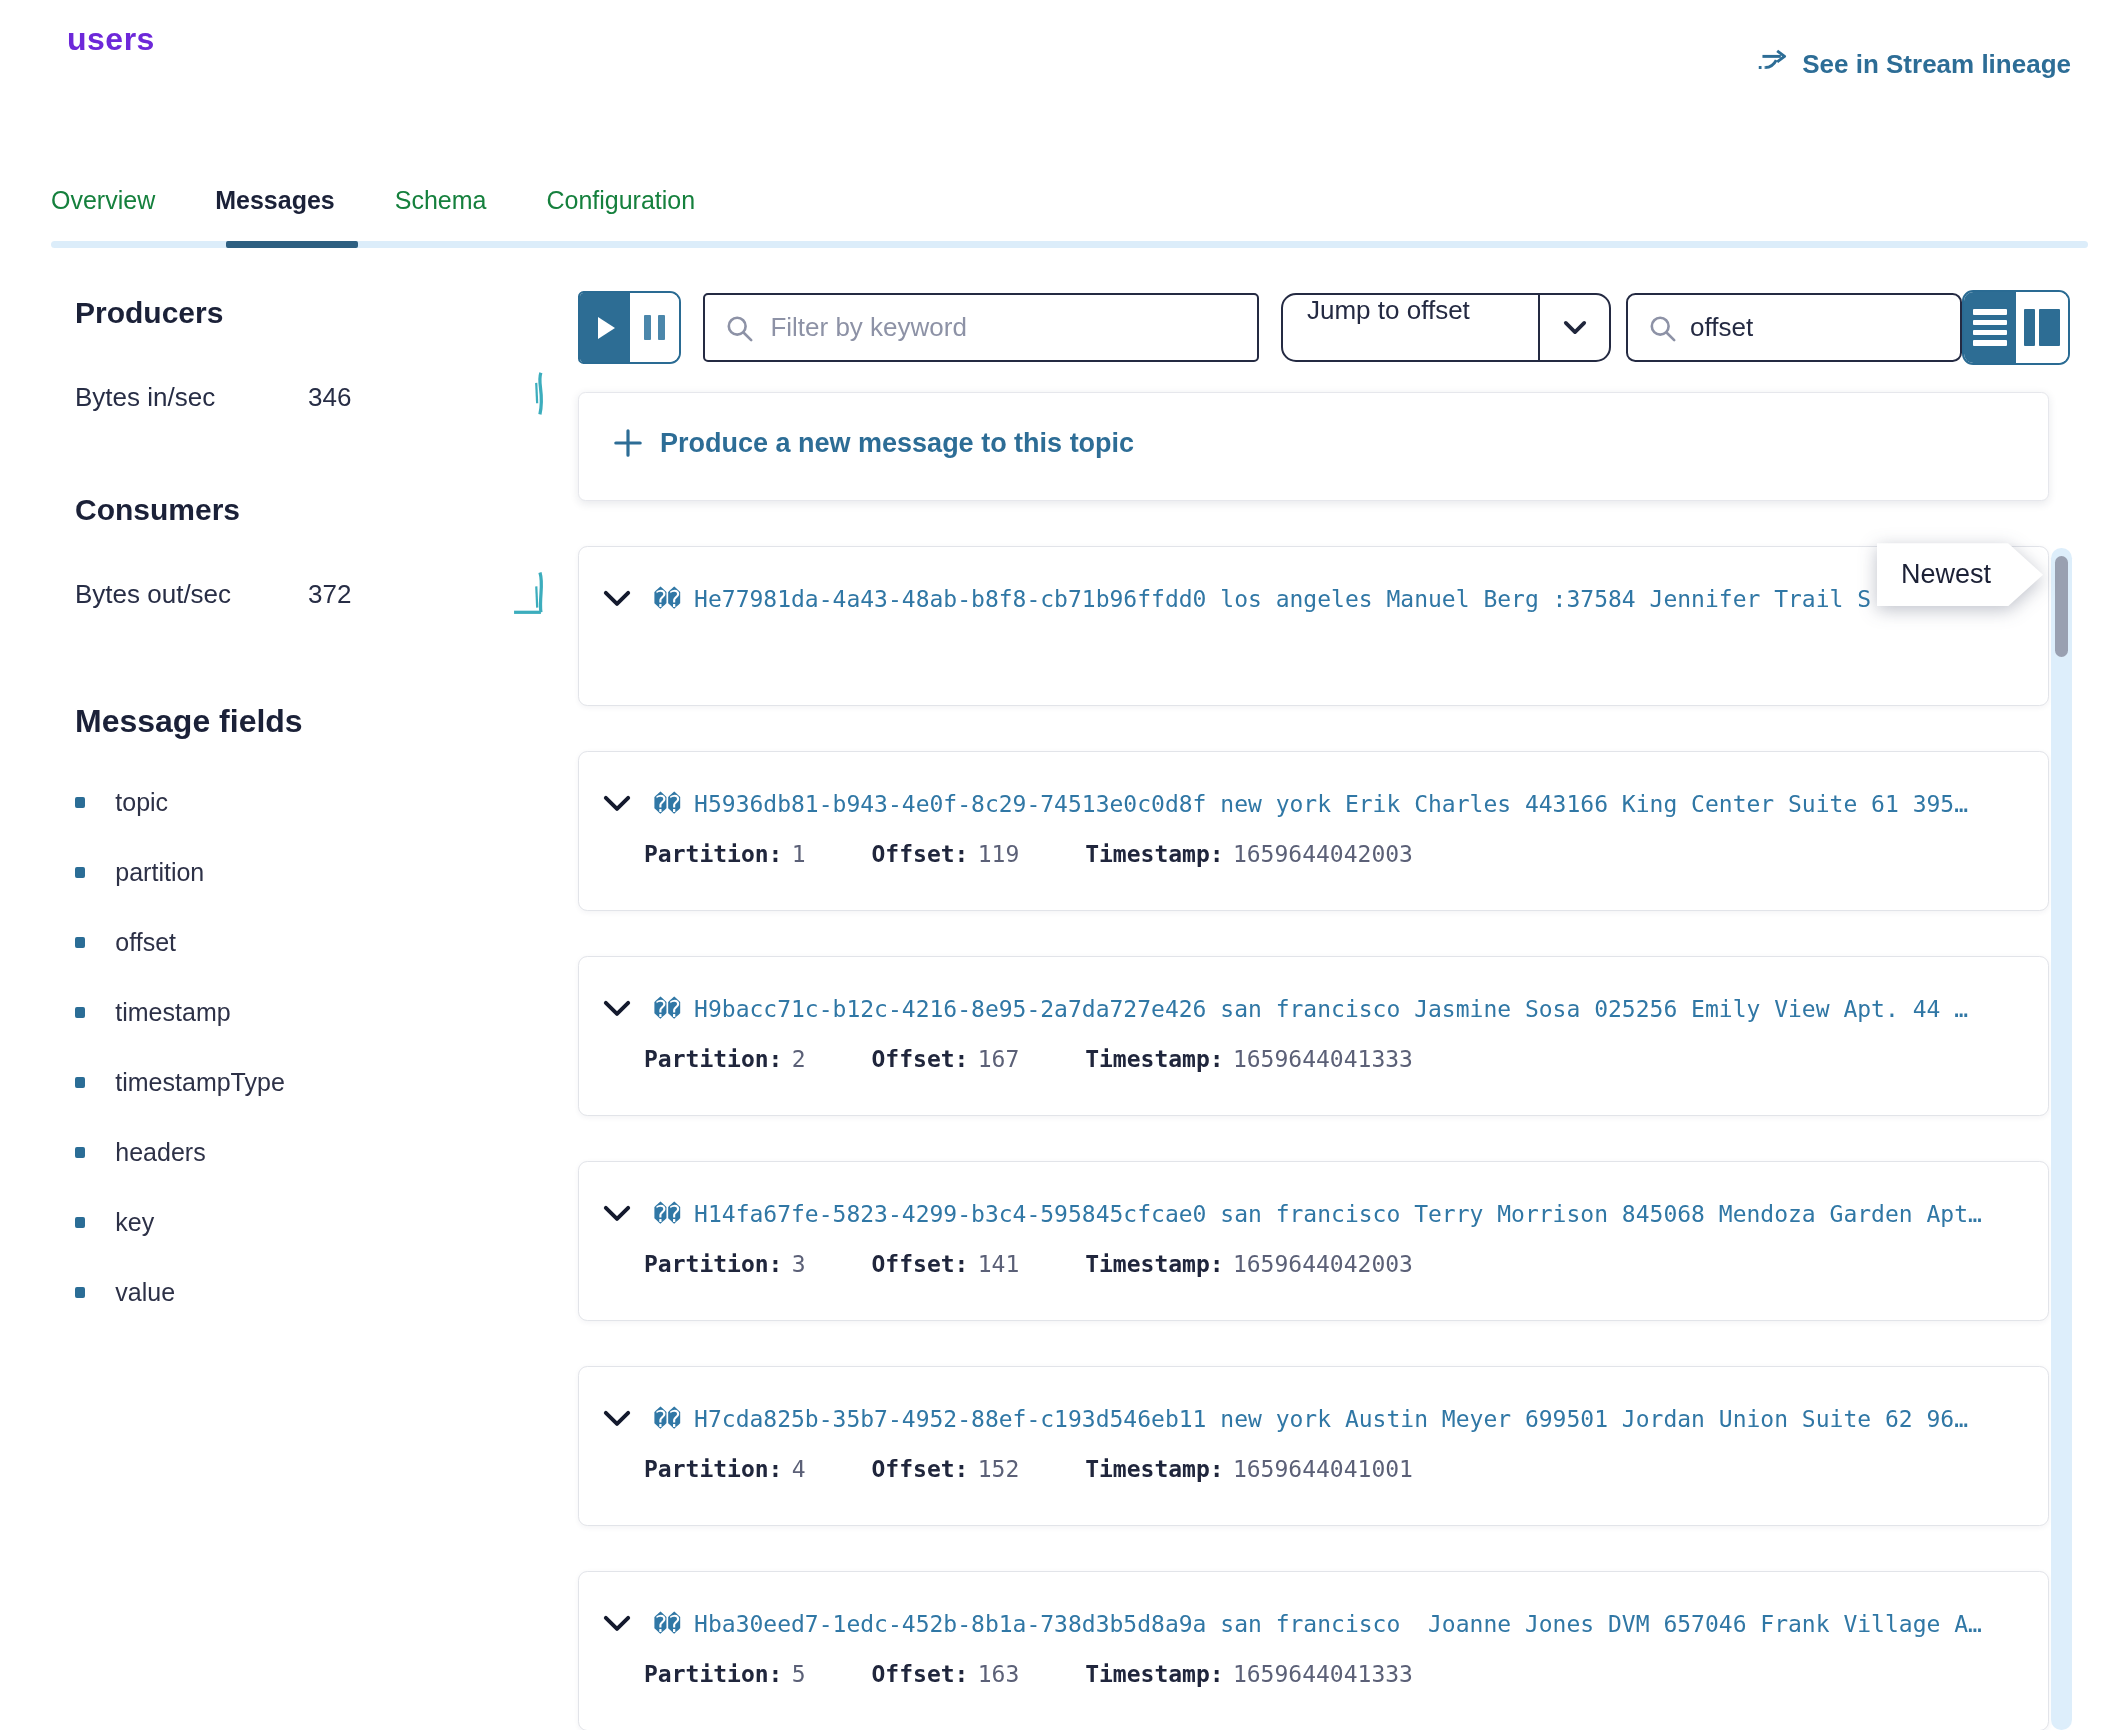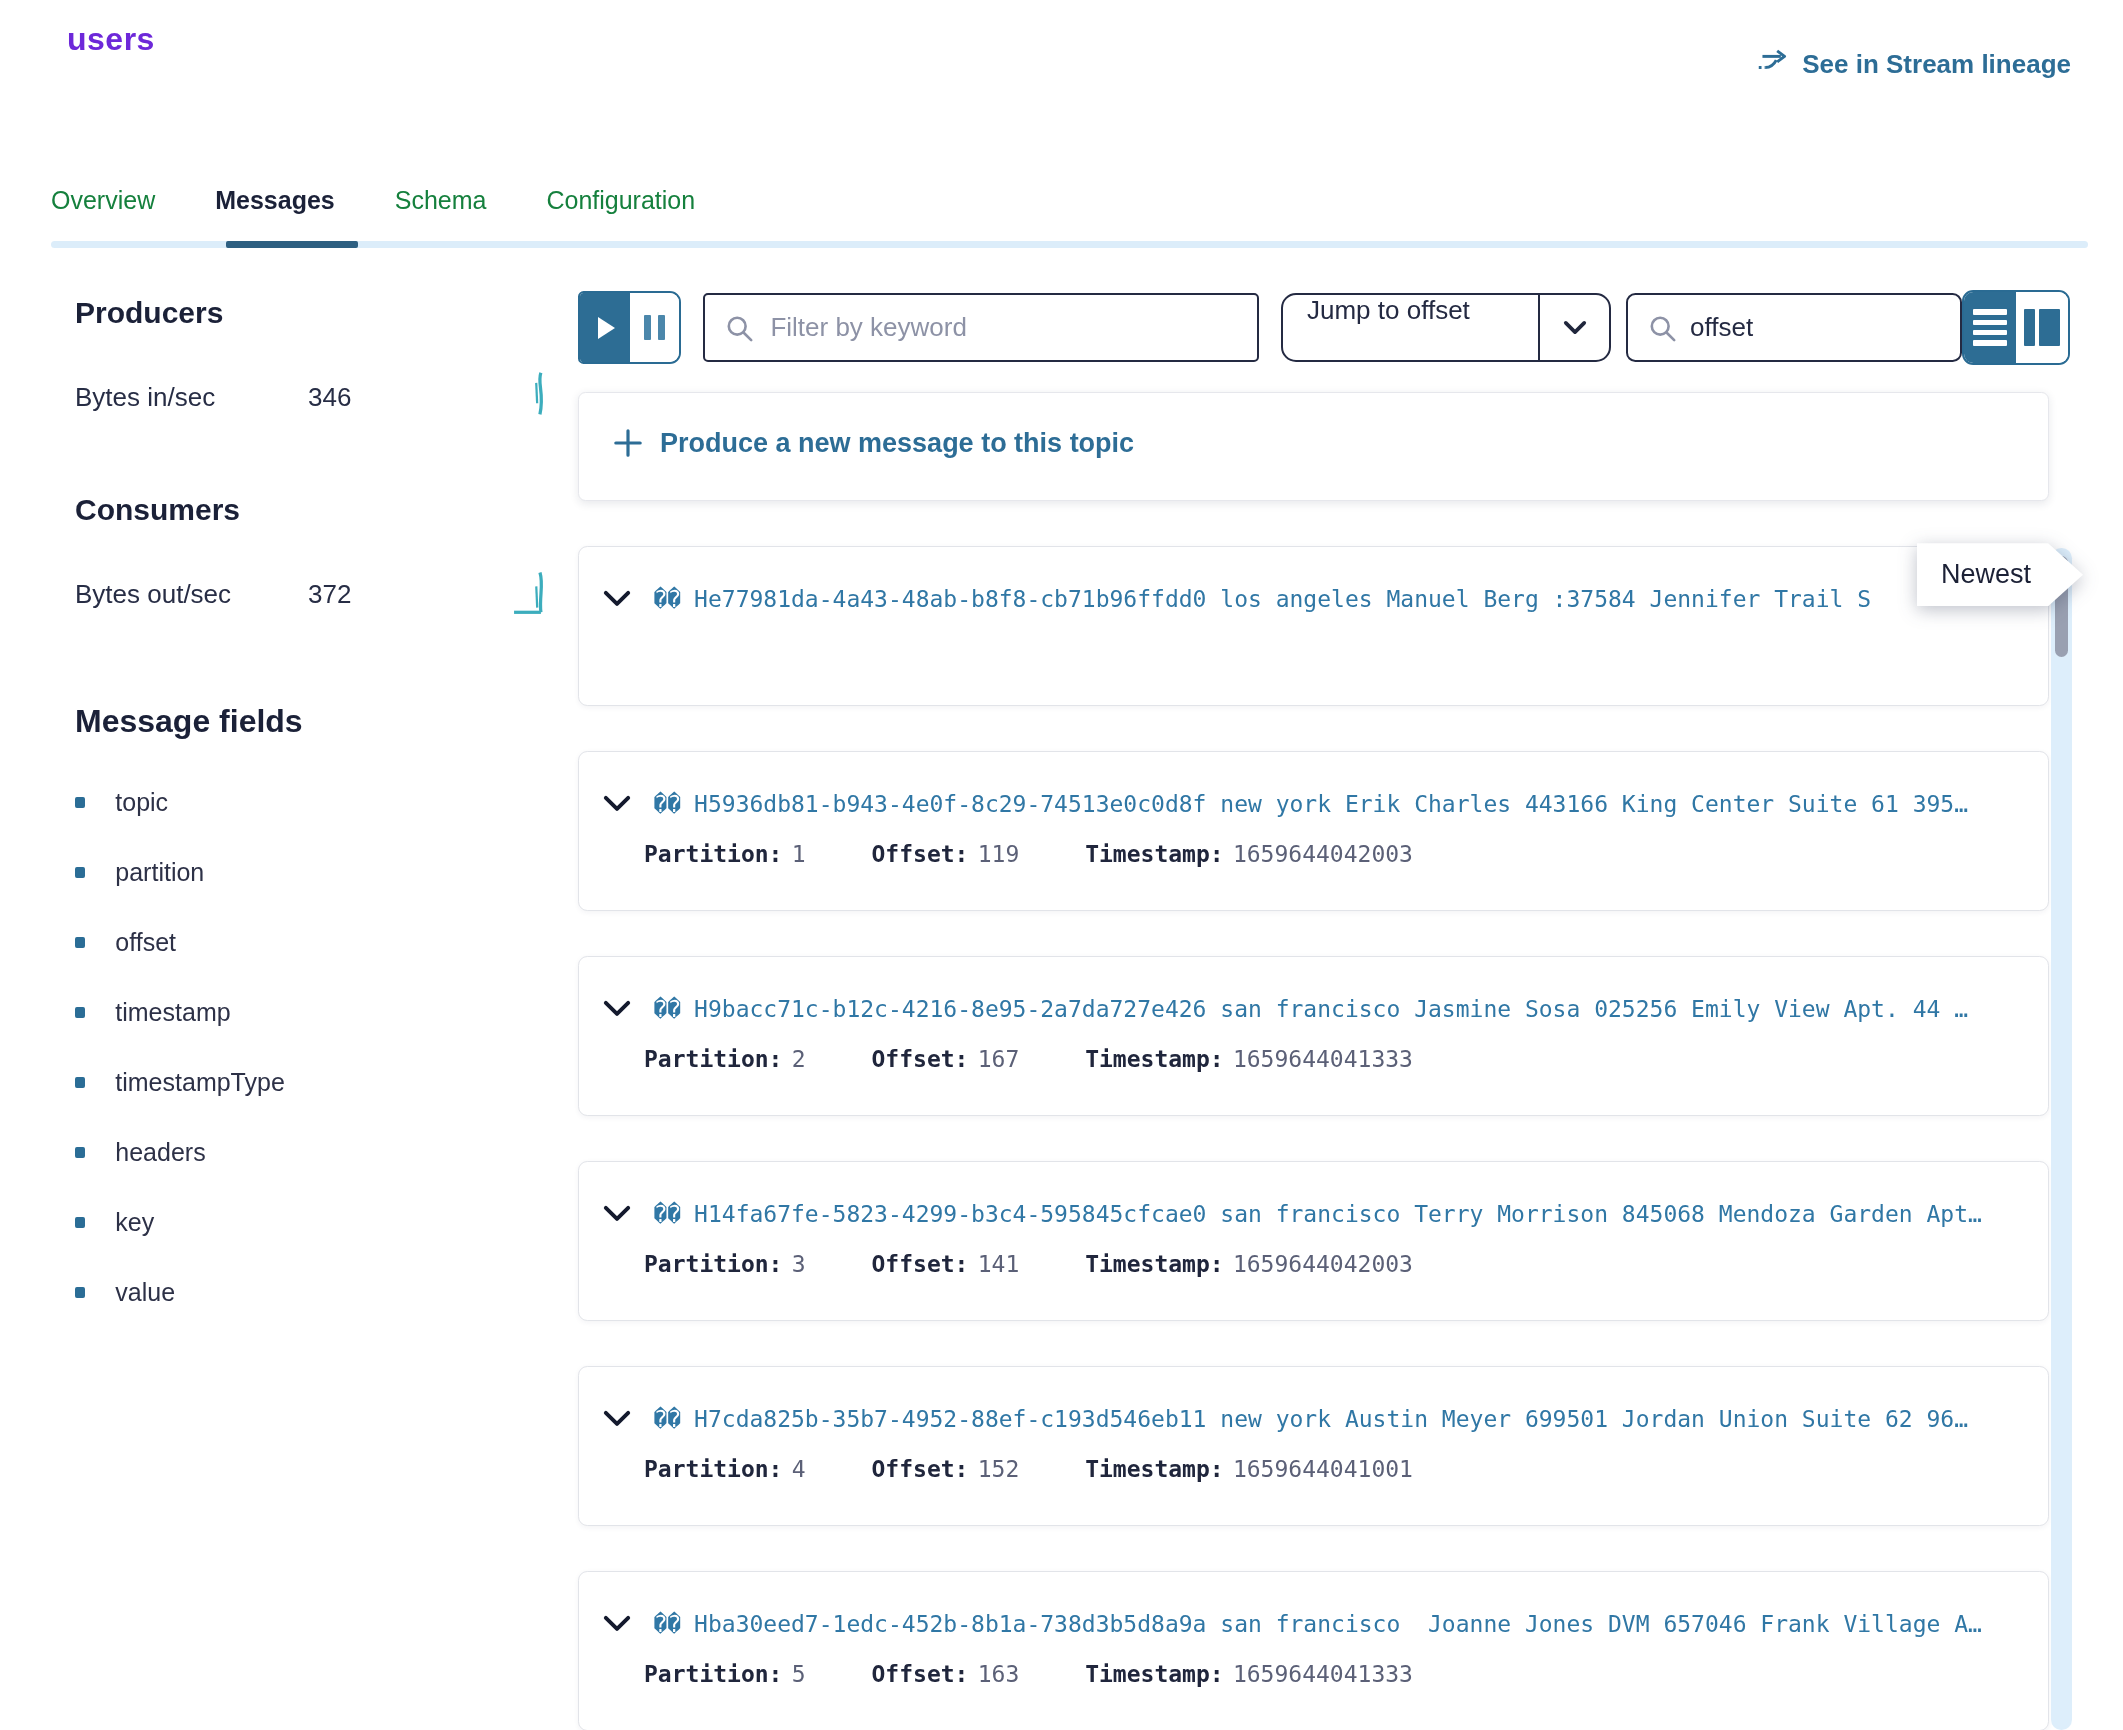--- a/index.html
+++ b/index.html
@@ -78,21 +78,21 @@
   .row-line2{margin-top:24px;margin-left:41px;font-family:"DejaVu Sans Mono",monospace;font-size:23px;white-space:nowrap;}
   .meta-group{margin-right:52px;}
   .m-label{font-weight:700;color:#20263c;}
   .m-val{color:#5b6077;margin-left:9.3px;}
 
   
   .newest-tip{position:absolute;left:1299px;top:-2.8px;width:166px;height:63px;background:#ffffff;
               clip-path:polygon(0 0,79% 0,100% 50%,79% 100%,0 100%);
               display:flex;align-items:center;padding-left:24px;box-sizing:border-box;
               font-size:27px;color:#1c2136;z-index:5;}
-  .newest-wrap{position:absolute;left:1339px;top:-2.8px;filter:drop-shadow(0 4.7px 9.3px rgba(40,50,80,.30));z-index:5;}
+  .newest-wrap{position:absolute;left:1299px;top:-2.8px;filter:drop-shadow(0 4.7px 9.3px rgba(40,50,80,.30));z-index:5;}
   .newest-wrap .newest-tip{position:static;}
 
   
   .scroll-track{position:absolute;left:2051px;top:548px;width:20.5px;height:1182px;background:#ddeefb;border-radius:10.3px;}
   .scroll-thumb{position:absolute;left:3.7px;top:7.5px;width:13px;height:101px;background:#99a0b1;border-radius:7.5px;cursor:grab;}
 </style>
 </head>
 <body>
 
 <div class="page">

